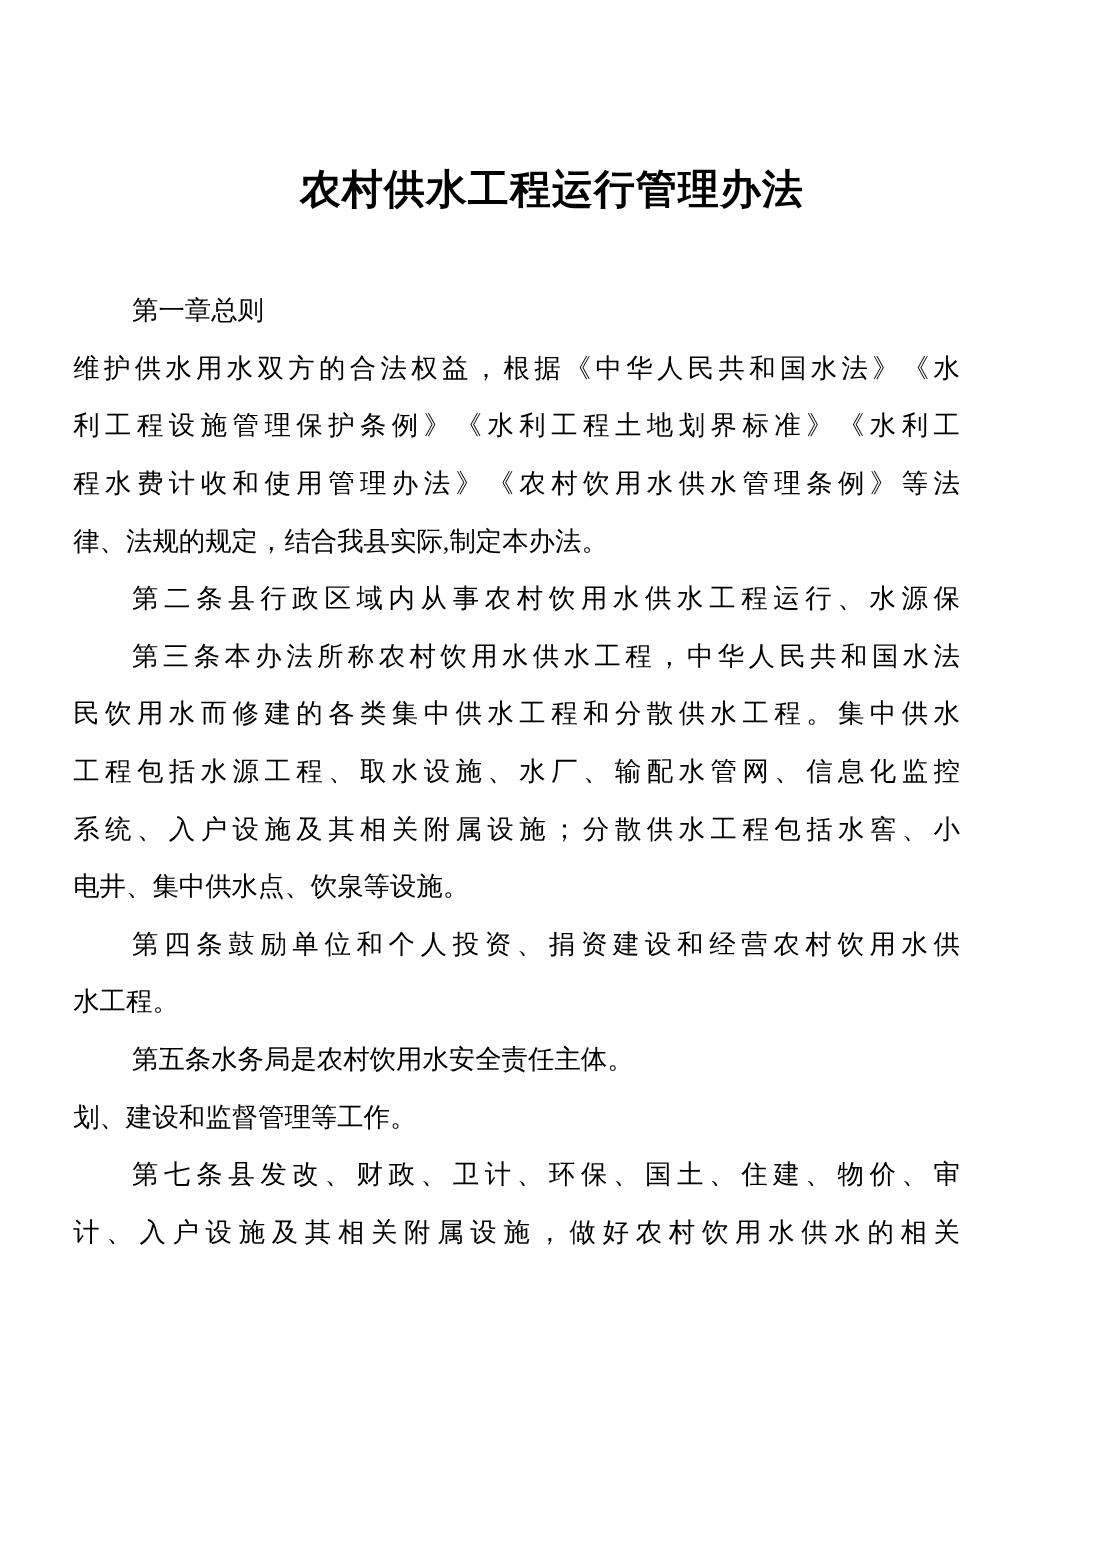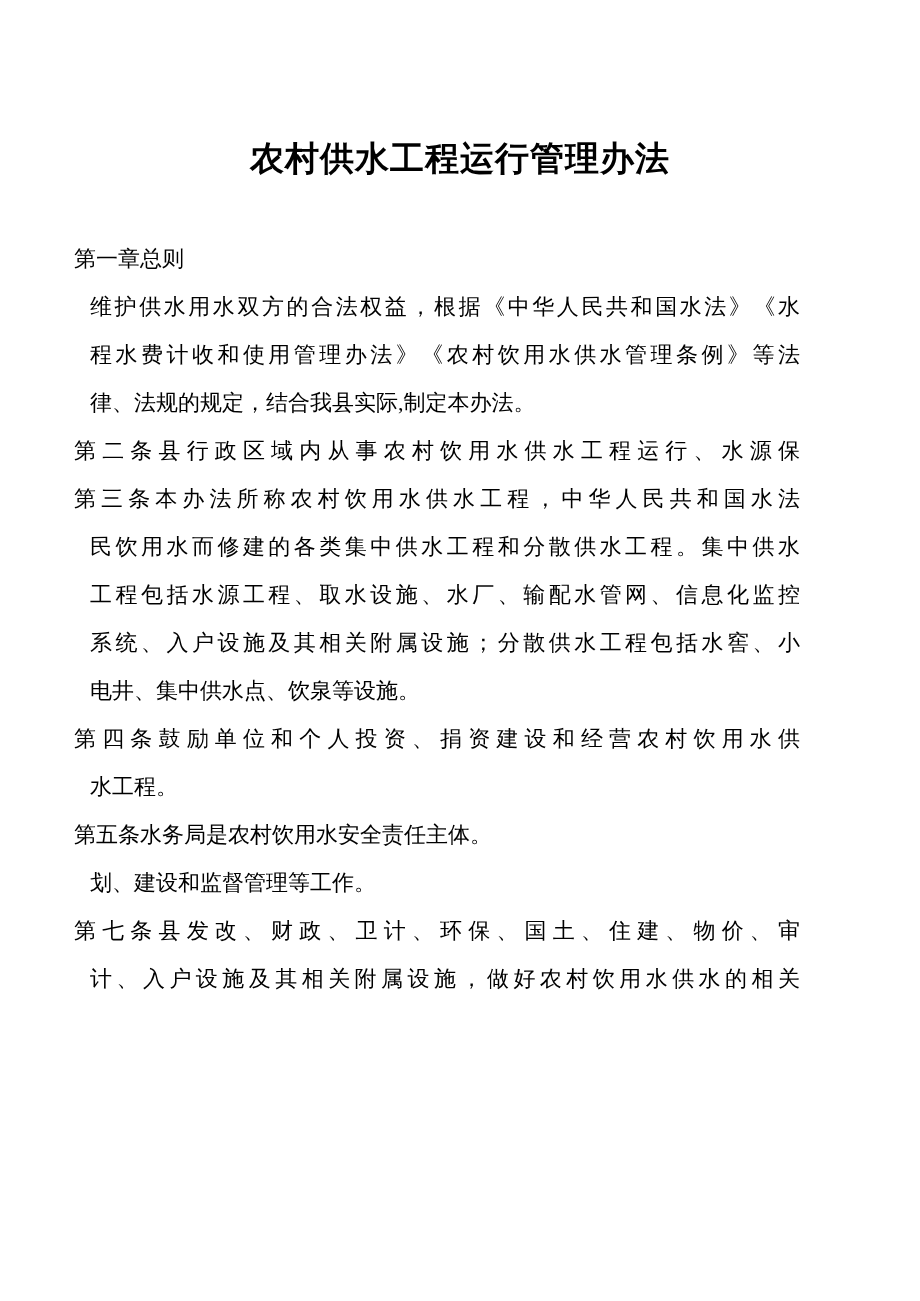--- a/index.html
+++ b/index.html
@@ -24,41 +24,42 @@
   }
   .doc-body {
     margin-top: 57px;
   }
   .line {
     height: 48px;
     line-height: 48px;
     font-family: "Liberation Serif", serif;
     font-size: 22px;
     color: #000000;
-    padding-left: 90px;
+    padding-left: 61px;
     padding-right: 120px;
     white-space: nowrap;
     text-align: left;
   }
   .line.full {
     white-space: normal;
     text-align: justify;
     text-align-last: justify;
     text-justify: inter-character;
   }
-  .line.indent { padding-left: 74px; }
+  .line.indent { padding-left: 110px; }
 </style>
 </head>
 <body>
 
 <div class="page">
   <h1 class="doc-title">农村供水工程运行管理办法</h1>
   <div class="doc-body">
       <div class="line indent">第一章总则</div>
       <div class="line full">维护供水用水双方的合法权益，根据《中华人民共和国水法》《水</div>
+      <div class="line full">利工程设施管理保护条例》《水利工程土地划界标准》《水利工</div>
       <div class="line full">程水费计收和使用管理办法》《农村饮用水供水管理条例》等法</div>
       <div class="line">律、法规的规定，结合我县实际,制定本办法。</div>
       <div class="line indent full">第二条县行政区域内从事农村饮用水供水工程运行、水源保</div>
       <div class="line indent full">第三条本办法所称农村饮用水供水工程，中华人民共和国水法</div>
       <div class="line full">民饮用水而修建的各类集中供水工程和分散供水工程。集中供水</div>
       <div class="line full">工程包括水源工程、取水设施、水厂、输配水管网、信息化监控</div>
       <div class="line full">系统、入户设施及其相关附属设施；分散供水工程包括水窖、小</div>
       <div class="line">电井、集中供水点、饮泉等设施。</div>
       <div class="line indent full">第四条鼓励单位和个人投资、捐资建设和经营农村饮用水供</div>
       <div class="line">水工程。</div>

